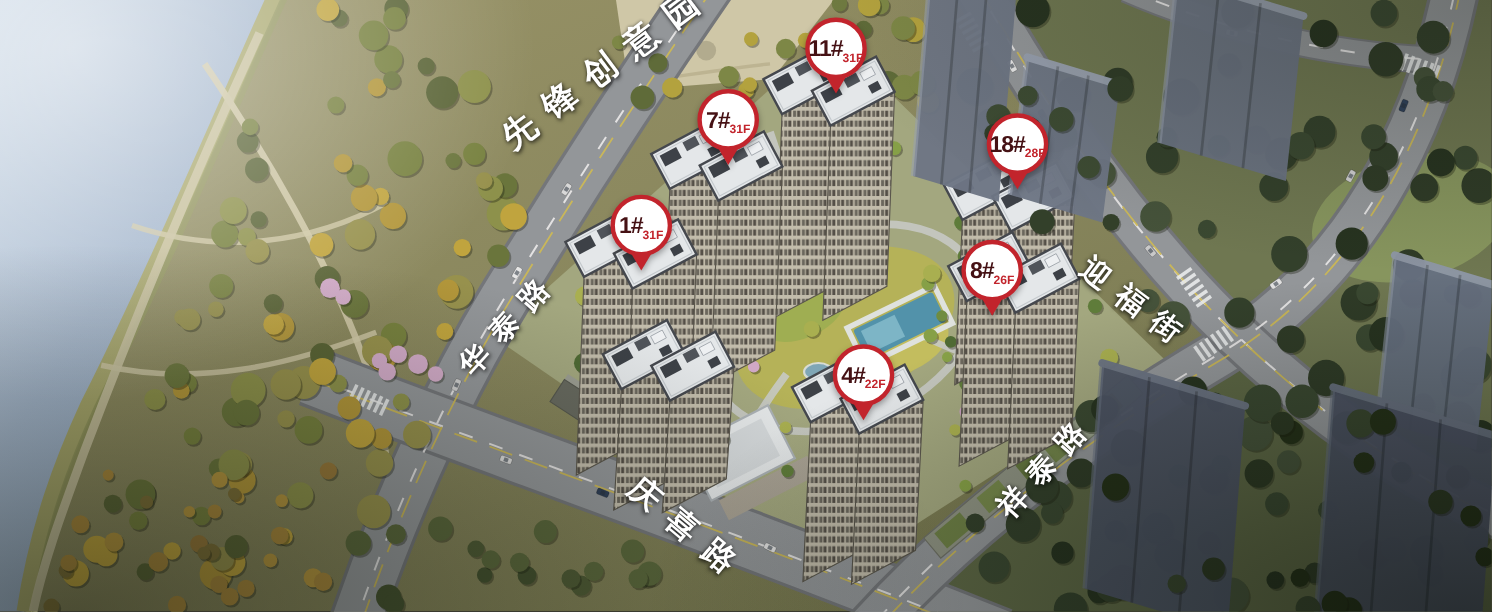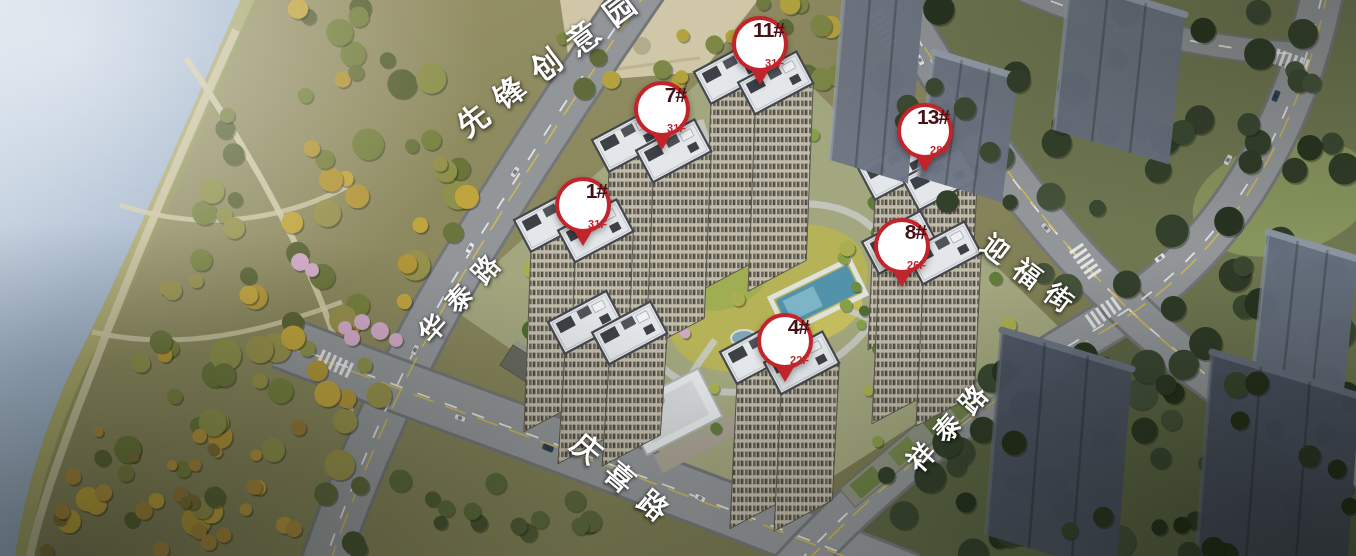--- a/index.html
+++ b/index.html
@@ -9,21 +9,21 @@
   
   .road-label{position:absolute;color:#fff;font-weight:bold;white-space:nowrap;z-index:4;
     text-shadow:0 2px 4px rgba(0,0,0,.65),0 0 3px rgba(0,0,0,.45);
     transform:translate(-50%,-50%) rotate(var(--r));
     letter-spacing:var(--ls,12px);font-size:var(--fs,27px);line-height:1;
     font-family:"DejaVu Sans","Liberation Sans",sans-serif;}
   
   .pin{position:absolute;z-index:6;display:flex;flex-direction:column;align-items:center;
        transform:translate(-50%,-100%);filter:drop-shadow(0 3px 3px rgba(0,0,0,.35));cursor:pointer;}
   .pin-circle{width:48px;height:48px;background:#fff;border:4px solid var(--red,#c2242c);
-       border-radius:50%;display:flex;flex-direction:column;align-items:flex-end;justify-content:center;line-height:1;}
+       border-radius:50%;display:flex;flex-direction:row;align-items:center;justify-content:center;line-height:1;}
   .pin-num{font-size:21px;font-weight:bold;color:var(--dark,#451114);letter-spacing:-1px;}
   .pin-floor{font-size:11px;font-weight:bold;color:var(--red,#c2242c);margin-top:18px;}
   .pin-tail{width:0;height:0;border:9px solid transparent;border-bottom:0;
        border-top:15px solid var(--red,#c2242c);margin-top:-2px;}
 </style>
 </head>
 <body>
 
 <div id="stage">
 
@@ -1160,21 +1160,21 @@
   </div>
   <div class="pin" style="left:662px;top:150px;">
     <div class="pin-circle">
       <div class="pin-num">7#</div>
       <div class="pin-floor">31F</div>
     </div>
     <div class="pin-tail"></div>
   </div>
   <div class="pin" style="left:925px;top:172px;">
     <div class="pin-circle">
-      <div class="pin-num">13#</div>
+      <div class="pin-num">18#</div>
       <div class="pin-floor">28F</div>
     </div>
     <div class="pin-tail"></div>
   </div>
   <div class="pin" style="left:583px;top:246px;">
     <div class="pin-circle">
       <div class="pin-num">1#</div>
       <div class="pin-floor">31F</div>
     </div>
     <div class="pin-tail"></div>

